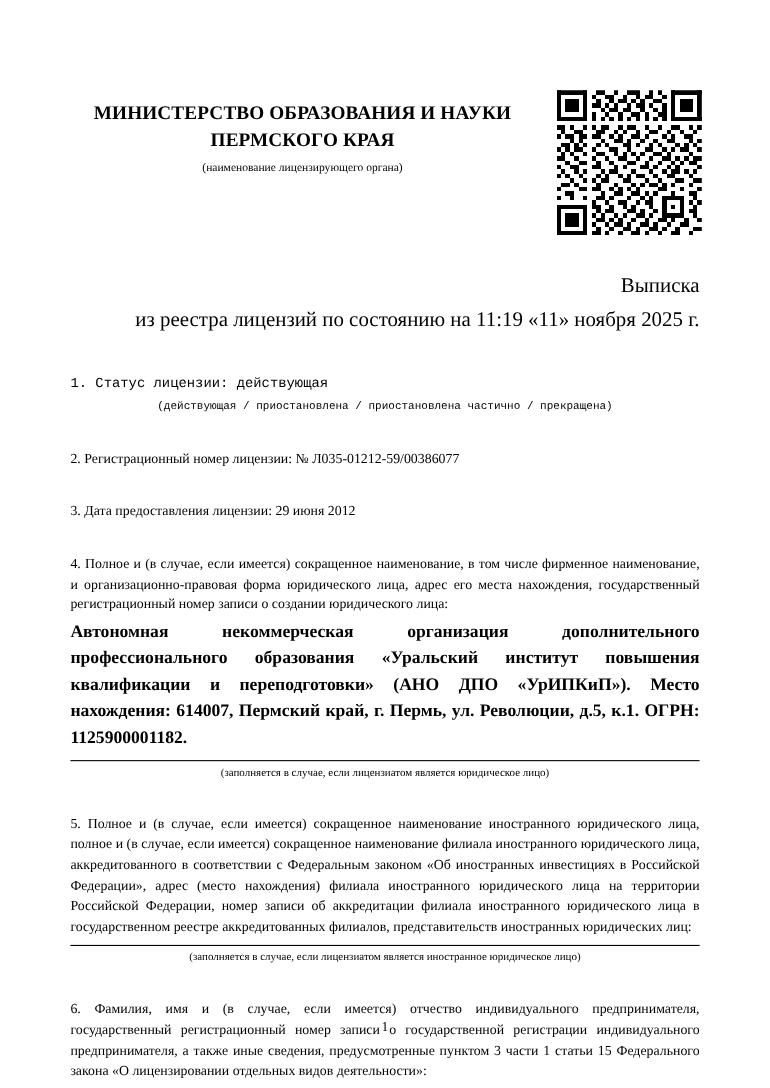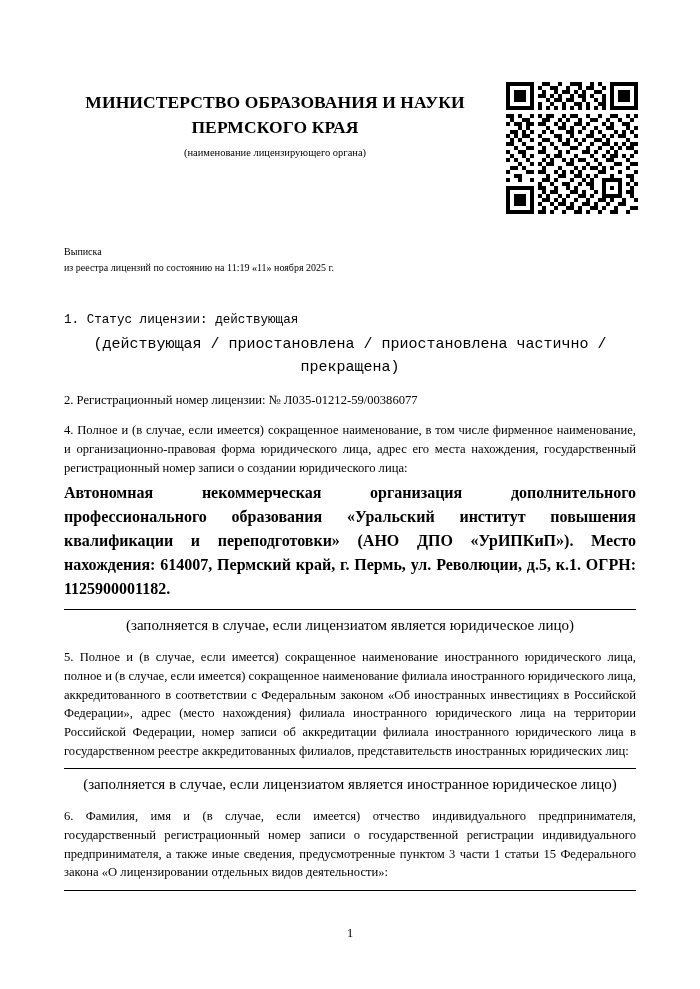--- a/index.html
+++ b/index.html
@@ -42,36 +42,36 @@
     font-size: 17.5px;
     line-height: 1.42;
     letter-spacing: 0.1px;
   }
   .header .subtitle {
     font-size: 10.5px;
     margin-top: 7px;
   }
 
   .doc-type {
-    text-align: left;
+    text-align: right;
     margin-top: 86px;
-    font-size: 10px;
+    font-size: 19px;
     line-height: 1.65;
   }
 
   .section {
-    margin-top: 12px;
+    margin-top: 29px;
     font-size: 12.6px;
     line-height: 1.48;
     text-align: justify;
   }
   .section.first { margin-top: 34px; font-family: Liberation Mono, monospace; }
   .note {
     text-align: center;
-    font-size: 15px;
+    font-size: 10px;
     margin-top: 5px;
   }
   .note.tight { margin-top: 3px; }
 
   .body-block {
     margin-top: 4px;
     text-align: justify;
     font-size: 16px;
     line-height: 1.5;
     font-weight: bold;
@@ -425,20 +425,23 @@
 
   <div class="section first">
     <div>1. Статус лицензии: действующая</div>
     <div class="note">(действующая / приостановлена / приостановлена частично / прекращена)</div>
   </div>
 
   <div class="section">
     <div>2. Регистрационный номер лицензии: № Л035-01212-59/00386077</div>
   </div>
 
+  <div class="section">
+    <div>3. Дата предоставления лицензии: 29 июня 2012</div>
+  </div>
 
   <div class="section">
     <div>4. Полное и (в случае, если имеется) сокращенное наименование, в том числе фирменное наименование, и организационно-правовая форма юридического лица, адрес его места нахождения, государственный регистрационный номер записи о создании юридического лица:</div>
     <div class="body-block">Автономная некоммерческая организация дополнительного профессионального образования «Уральский институт повышения квалификации и переподготовки» (АНО ДПО «УрИПКиП»). Место нахождения: 614007, Пермский край, г. Пермь, ул. Революции, д.5, к.1. ОГРН: 1125900001182.</div>
     <hr class="rule">
     <div class="note tight">(заполняется в случае, если лицензиатом является юридическое лицо)</div>
   </div>
 
   <div class="section">
     <div>5. Полное и (в случае, если имеется) сокращенное наименование иностранного юридического лица, полное и (в случае, если имеется) сокращенное наименование филиала иностранного юридического лица, аккредитованного в соответствии с Федеральным законом «Об иностранных инвестициях в Российской Федерации», адрес (место нахождения) филиала иностранного юридического лица на территории Российской Федерации, номер записи об аккредитации филиала иностранного юридического лица в государственном реестре аккредитованных филиалов, представительств иностранных юридических лиц:</div>

